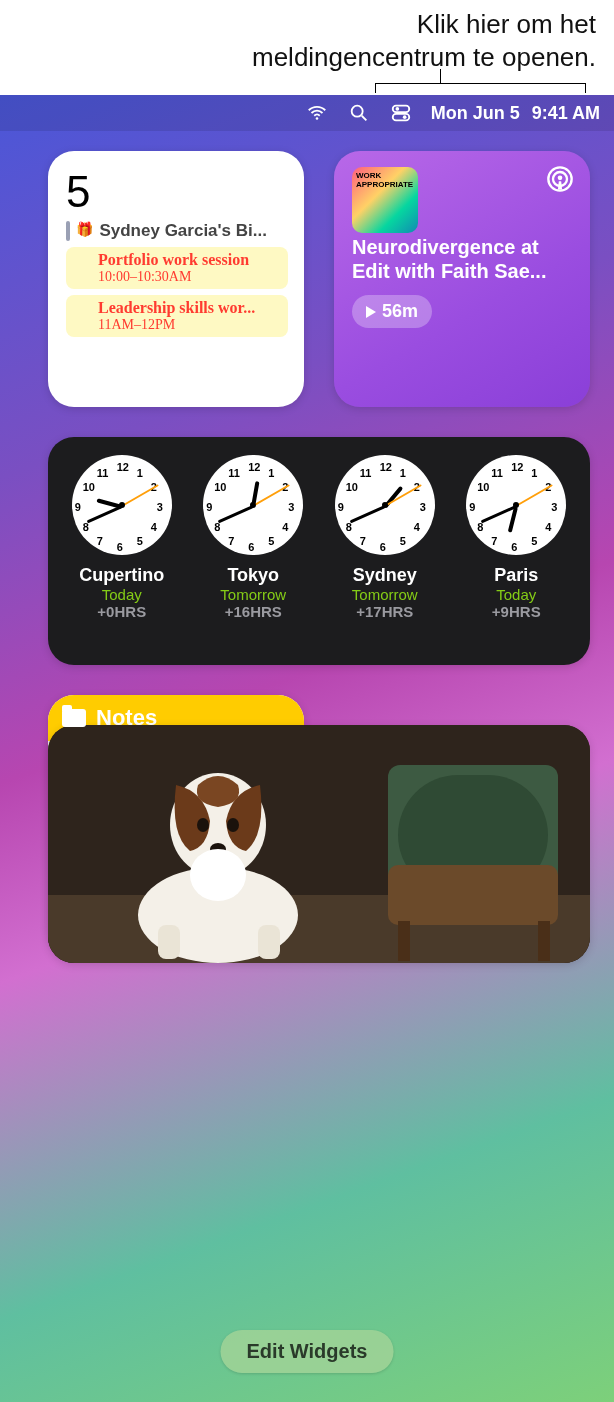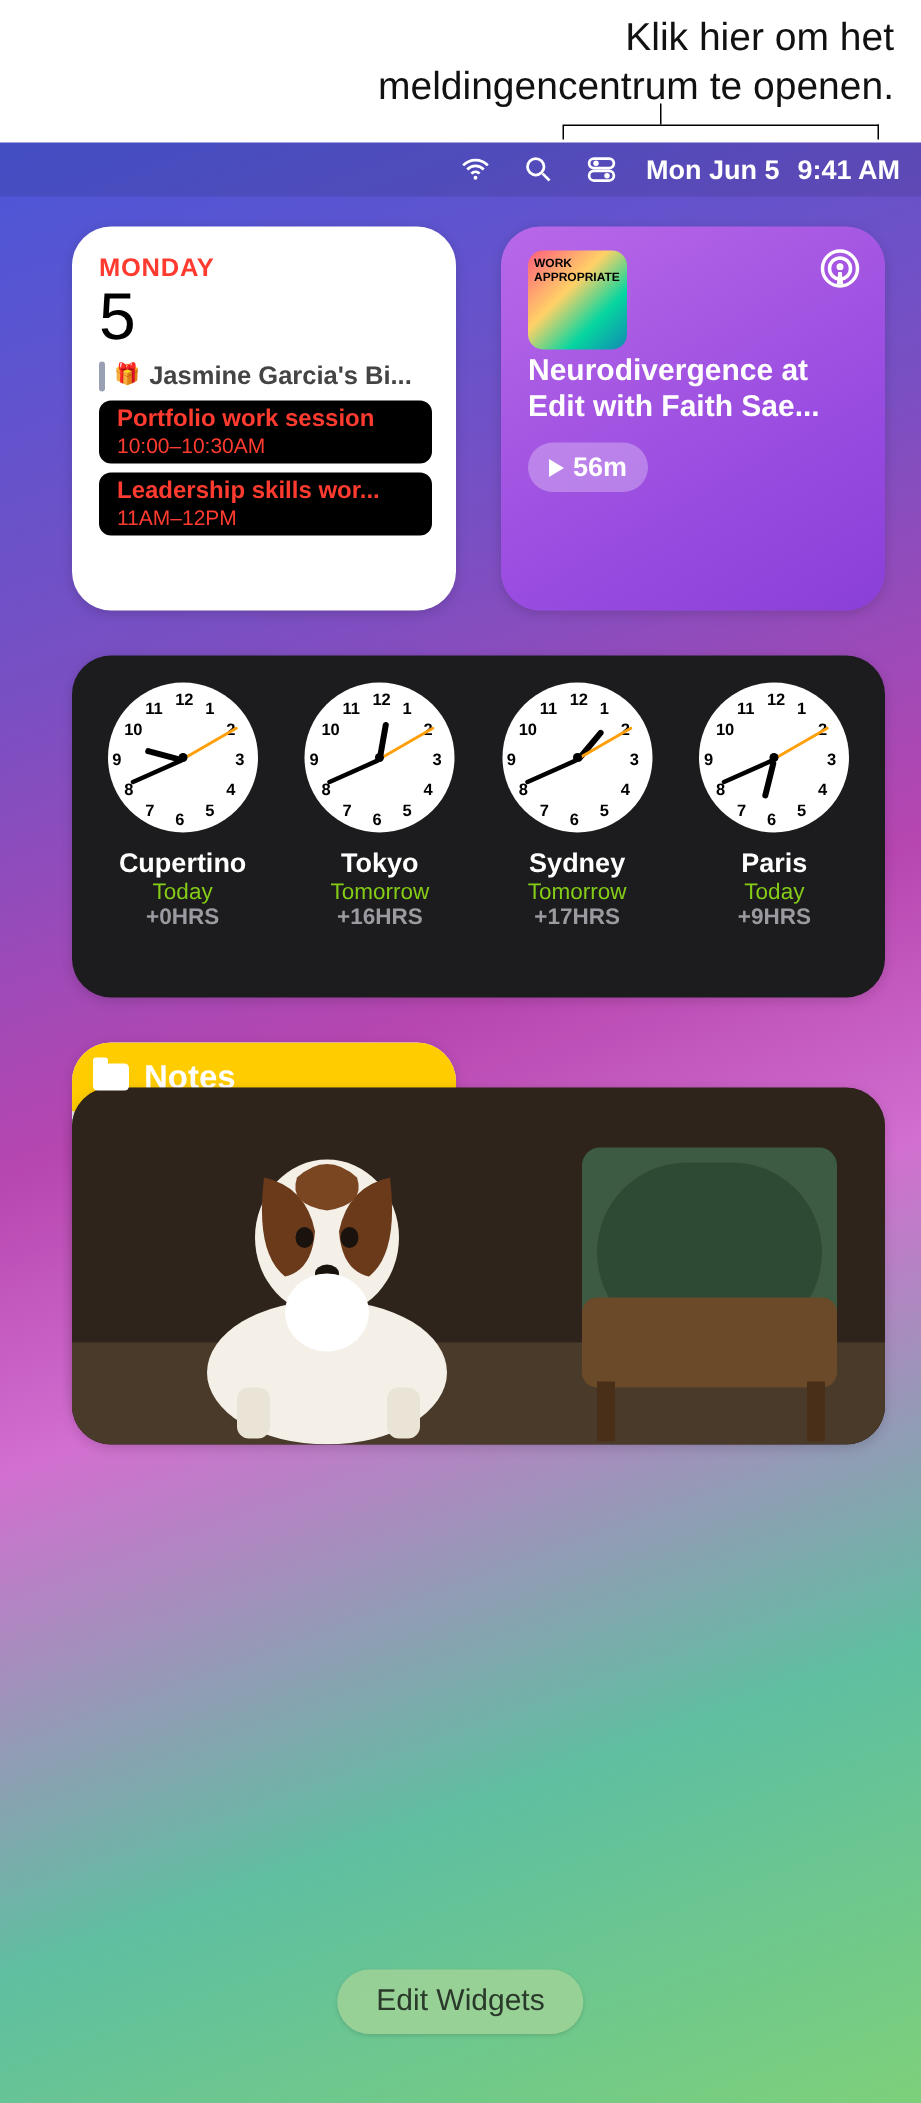--- a/index.html
+++ b/index.html
@@ -67,21 +67,21 @@
     padding:18px 16px 12px 18px;
     box-shadow: 0 2px 8px rgba(0,0,0,.15);
   }
   .cal .dow { color:#ff3b30; font-size:17px; font-weight:700; letter-spacing:.5px;}
   .cal .day { font-size:44px; font-weight:400; margin-top:-2px;}
   .cal .ev { display:flex; align-items:flex-start; gap:6px; margin-top:4px; font-size:17px;}
   .cal .ev .bar { width:4px; border-radius:2px; background:#ff3b30; align-self:stretch;}
   .cal .ev .bar.bd { background:#9aa0b4;}
   .cal .ev .bd-title { color:#444; font-weight:600; overflow:hidden; text-overflow:ellipsis; white-space:nowrap; flex:1;}
   .cal .ev .icon { color:#ff3b30; font-size:14px;}
-  .cal .ev-block { background:#000000; border-radius:8px; padding:4px 4px; margin-top:6px; display:flex;}
+  .cal .ev-block { background:#fef9c3; border-radius:8px; padding:4px 24px; margin-top:6px; display:flex;font-family:Liberation Serif, serif;}
   .cal .ev-block .bar{margin-right:8px;}
   .cal .ev-block .txt { display:flex; flex-direction:column; overflow:hidden;}
   .cal .ev-block .t { color:#ff3b30; font-weight:700; font-size:16px; overflow:hidden; text-overflow:ellipsis; white-space:nowrap;}
   .cal .ev-block .s { color:#ff3b30; font-size:14px; font-variant:small-caps;}
 
   
   .pod {
     width: 256px; height: 256px;
     background: linear-gradient(150deg,#b868e8,#9a4de0 60%,#8a3fd8);
     border-radius:26px; padding:16px 18px; color:#fff; position:relative;
@@ -134,23 +134,23 @@
 
   
   .photo {
     width:542px; height:238px; border-radius:26px; overflow:hidden;
     box-shadow: 0 2px 8px rgba(0,0,0,.15);
     background:#3a2d22;
   }
   .photo svg{width:100%;height:100%;display:block;}
 
   .editbtn {
-    position:absolute; bottom:47px; left:50%; transform:translateX(-50%);
+    position:absolute; bottom:30px; left:50%; transform:translateX(-50%);
     background:rgba(160,210,150,.85); color:#2a3a2a;
-    border-radius:22px; padding:10px 26px; font-size:20px; font-weight:400;
+    border-radius:22px; padding:10px 26px; font-size:20px; font-weight:700;
     box-shadow:0 1px 3px rgba(0,0,0,.15);
   }
 </style>
 </head>
 <body>
 
 <div class="callout">
   <div>Klik hier om het</div>
   <div>meldingencentrum te openen.</div>
 </div>
@@ -186,26 +186,25 @@
     </span>
     <span class="datetime">
       <span>Mon Jun 5</span>
       <span>9:41 AM</span>
     </span>
   </div>
 
   <div class="widgets">
 
     <div class="cal">
-      <div class="dow">MONDAY</div>
       <div class="day">5</div>
       <div class="ev">
         <div class="bar bd"></div>
         <span class="icon">🎁</span>
-        <span class="bd-title">Jasmine Garcia's Bi...</span>
+        <span class="bd-title">Sydney Garcia's Bi...</span>
       </div>
       <div class="ev-block">
         <div class="bar"></div>
         <div class="txt">
           <span class="t">Portfolio work session</span>
           <span class="s">10:00–10:30AM</span>
         </div>
       </div>
       <div class="ev-block">
         <div class="bar"></div>

